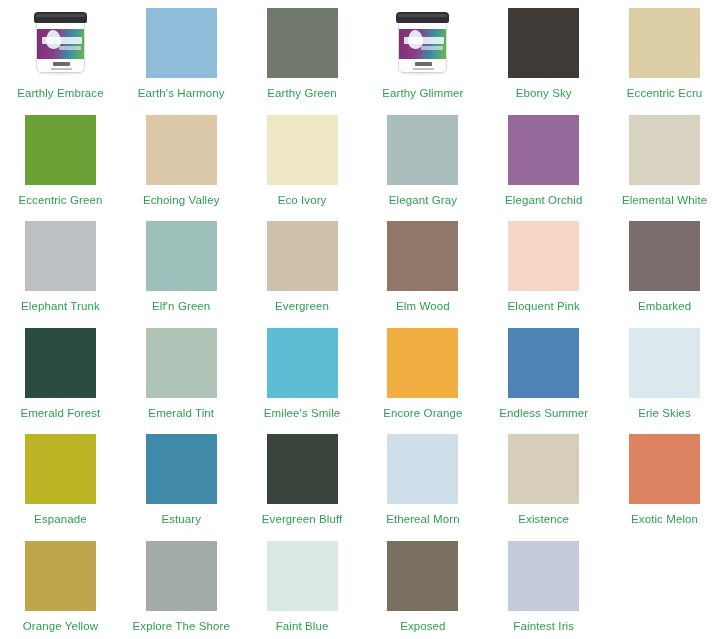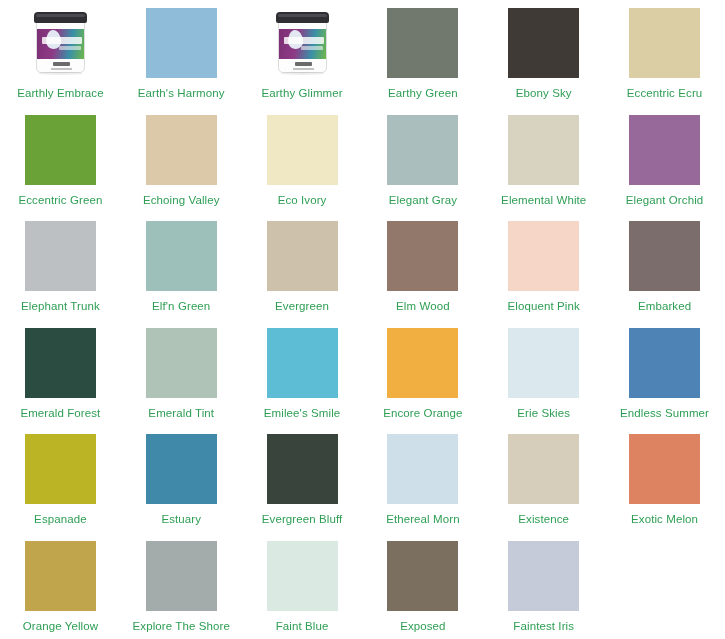--- a/index.html
+++ b/index.html
@@ -161,39 +161,39 @@
         <div class="can-lid"></div>
         <div class="can-shadow"></div>
       </div>
       <div class="swatch-label">Earthly Embrace</div>
     </div>
     <div class="swatch-cell">
       <div class="swatch-chip" style="background: rgb(143, 188, 217);"></div>
       <div class="swatch-label">Earth's Harmony</div>
     </div>
     <div class="swatch-cell">
+      <div class="swatch-chip" style="background: rgb(113, 121, 110);"></div>
+      <div class="swatch-label">Earthy Green</div>
+    </div>
+    <div class="swatch-cell">
       <div class="paint-can">
         <div class="can-body">
           <div class="label-band"></div>
           <div class="label-drop"></div>
           <div class="label-word"></div>
           <div class="label-sub"></div>
           <div class="label-tiny"></div>
           <div class="label-tiny2"></div>
         </div>
         <div class="can-lid"></div>
         <div class="can-shadow"></div>
       </div>
       <div class="swatch-label">Earthy Glimmer</div>
     </div>
     <div class="swatch-cell">
-      <div class="swatch-chip" style="background: rgb(113, 121, 110);"></div>
-      <div class="swatch-label">Earthy Green</div>
-    </div>
-    <div class="swatch-cell">
       <div class="swatch-chip" style="background: rgb(64, 58, 54);"></div>
       <div class="swatch-label">Ebony Sky</div>
     </div>
     <div class="swatch-cell">
       <div class="swatch-chip" style="background: rgb(219, 205, 164);"></div>
       <div class="swatch-label">Eccentric Ecru</div>
     </div>
     <div class="swatch-cell">
       <div class="swatch-chip" style="background: rgb(107, 162, 56);"></div>
       <div class="swatch-label">Eccentric Green</div>
@@ -204,28 +204,28 @@
     </div>
     <div class="swatch-cell">
       <div class="swatch-chip" style="background: rgb(240, 231, 196);"></div>
       <div class="swatch-label">Eco Ivory</div>
     </div>
     <div class="swatch-cell">
       <div class="swatch-chip" style="background: rgb(170, 191, 189);"></div>
       <div class="swatch-label">Elegant Gray</div>
     </div>
     <div class="swatch-cell">
+      <div class="swatch-chip" style="background: rgb(150, 105, 154);"></div>
+      <div class="swatch-label">Elegant Orchid</div>
+    </div>
+    <div class="swatch-cell">
       <div class="swatch-chip" style="background: rgb(216, 210, 192);"></div>
       <div class="swatch-label">Elemental White</div>
     </div>
     <div class="swatch-cell">
-      <div class="swatch-chip" style="background: rgb(150, 105, 154);"></div>
-      <div class="swatch-label">Elegant Orchid</div>
-    </div>
-    <div class="swatch-cell">
       <div class="swatch-chip" style="background: rgb(188, 192, 194);"></div>
       <div class="swatch-label">Elephant Trunk</div>
     </div>
     <div class="swatch-cell">
       <div class="swatch-chip" style="background: rgb(157, 192, 187);"></div>
       <div class="swatch-label">Elf'n Green</div>
     </div>
     <div class="swatch-cell">
       <div class="swatch-chip" style="background: rgb(205, 193, 172);"></div>
       <div class="swatch-label">Evergreen</div>
@@ -252,26 +252,26 @@
     </div>
     <div class="swatch-cell">
       <div class="swatch-chip" style="background: rgb(92, 189, 212);"></div>
       <div class="swatch-label">Emilee's Smile</div>
     </div>
     <div class="swatch-cell">
       <div class="swatch-chip" style="background: rgb(241, 175, 66);"></div>
       <div class="swatch-label">Encore Orange</div>
     </div>
     <div class="swatch-cell">
+      <div class="swatch-chip" style="background: rgb(77, 131, 181);"></div>
+      <div class="swatch-label">Endless Summer</div>
+    </div>
+    <div class="swatch-cell">
       <div class="swatch-chip" style="background: rgb(219, 232, 237);"></div>
       <div class="swatch-label">Erie Skies</div>
-    </div>
-    <div class="swatch-cell">
-      <div class="swatch-chip" style="background: rgb(77, 131, 181);"></div>
-      <div class="swatch-label">Endless Summer</div>
     </div>
     <div class="swatch-cell">
       <div class="swatch-chip" style="background: rgb(187, 181, 38);"></div>
       <div class="swatch-label">Espanade</div>
     </div>
     <div class="swatch-cell">
       <div class="swatch-chip" style="background: rgb(65, 137, 168);"></div>
       <div class="swatch-label">Estuary</div>
     </div>
     <div class="swatch-cell">

